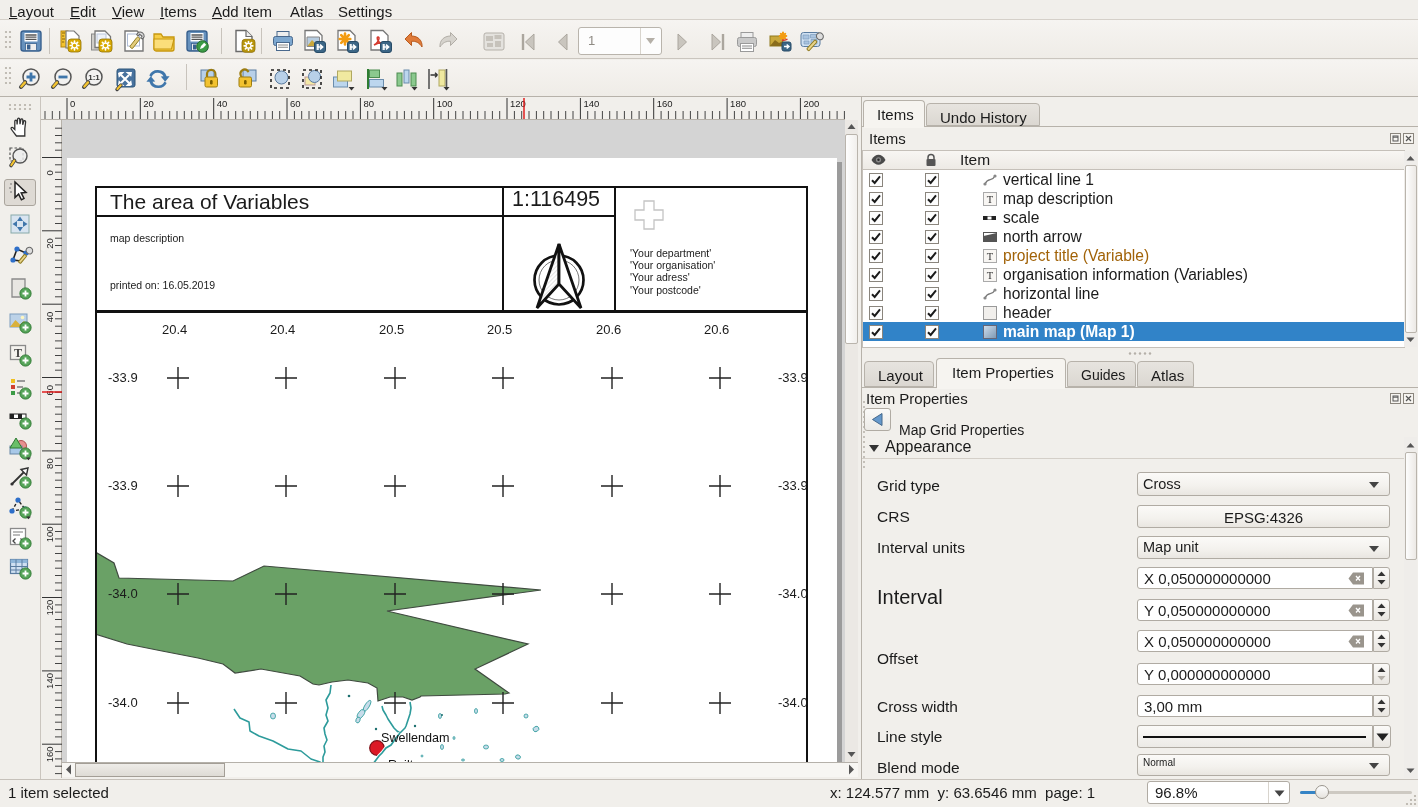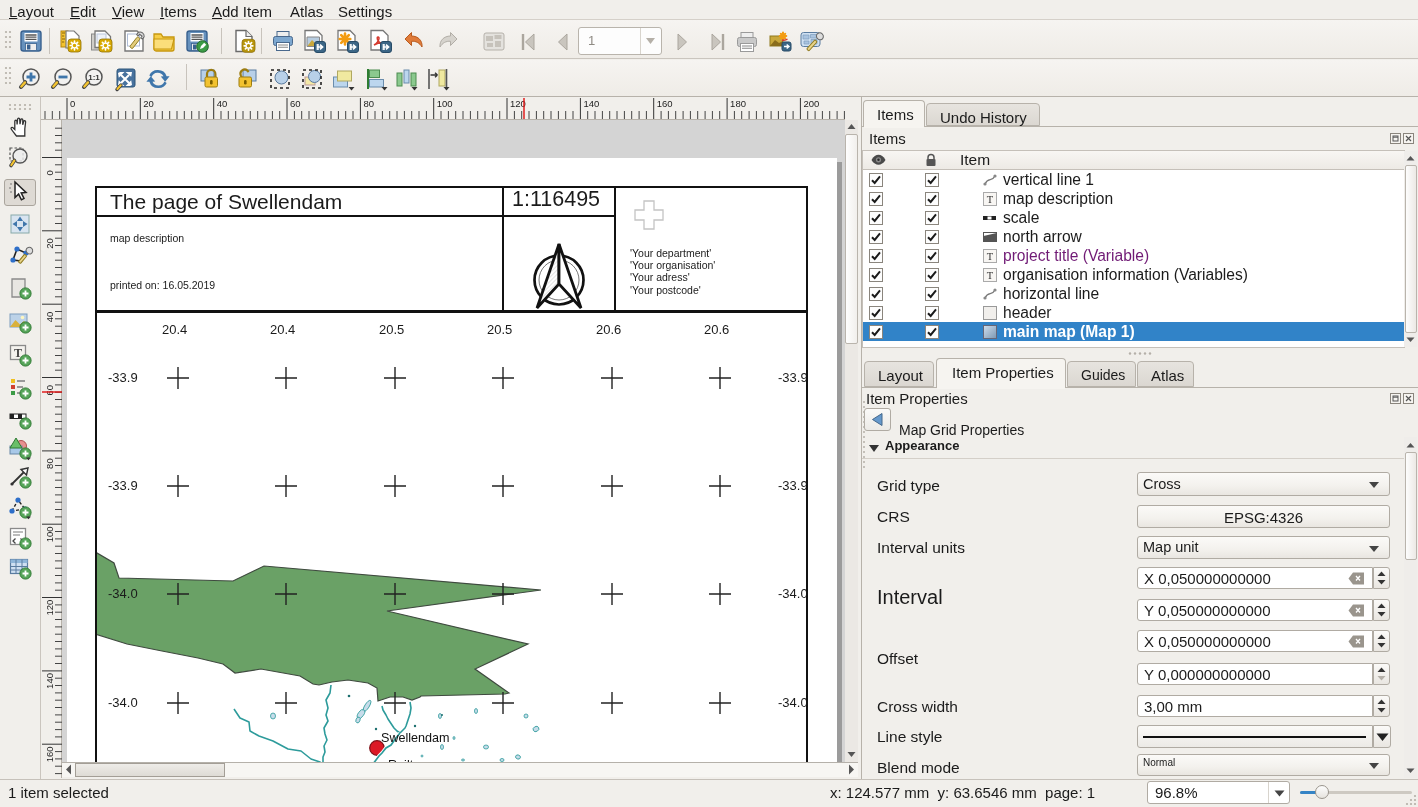--- a/index.html
+++ b/index.html
@@ -686,21 +686,21 @@
     <path d="M55 773.6h7" stroke="#444" stroke-width="1"></path>
     <path d="M42 392h20" stroke="#e01010" stroke-width="1.4"></path>
   </svg>
 <div class="abs" style="left:62px;top:120px;width:783px;height:642px;background:#d4d4d4;overflow:hidden">
 <div class="abs" style="left:775px;top:42px;width:5px;height:900px;background:#9b9b9b"></div>
 <div class="abs" style="left:5px;top:38px;width:770px;height:900px;background:#fff"></div>
 <div class="abs" style="left:33px;top:66px;width:713px;height:126px;border:2px solid #111"></div>
 <div class="abs" style="left:33px;top:95px;width:519px;height:2px;background:#111"></div>
 <div class="abs" style="left:440px;top:66px;width:2px;height:126px;background:#111"></div>
 <div class="abs" style="left:552px;top:66px;width:2px;height:126px;background:#111"></div>
-<div class="txt" style="left:48px;top:70px;font-size:21px">The page of Swellendam</div>
+<div class="txt" style="left:48px;top:70px;font-size:21px">The area of Variables</div>
 <div class="txt" style="left:450px;top:67px;font-size:21.5px">1:116495</div>
 <div class="txt" style="left:48px;top:112px;font-size:10.5px">map description</div>
 <div class="txt" style="left:48px;top:159px;font-size:10.5px">printed on: 16.05.2019</div>
 <div class="txt" style="left:568px;top:127px;font-size:10.5px;line-height:12.2px">'Your department'<br>'Your organisation'<br>'Your adress'<br>'Your postcode'</div>
 <svg class="abs" style="left:572px;top:80px" width="30" height="30">
       <path d="M10 1h10v9h9v10h-9v9H10v-9H1V10h9z" fill="#fff" stroke="#c4c4c4" stroke-width="1.3"></path>
     </svg>
 <svg class="abs" style="left:465px;top:120px" width="64" height="72" viewBox="0 0 64 72">
 <defs>
         <pattern id="hatch" width="3" height="3" patternUnits="userSpaceOnUse" patternTransform="rotate(45)">
@@ -896,21 +896,21 @@
     <path d="M3 7.2 5.7 10 11 3.4" fill="none" stroke="#1a1a1a" stroke-width="2"></path>
   </svg>
 <svg class="abs" style="left:925px;top:248.5px" width="14" height="14">
     <rect x="0.5" y="0.5" width="13" height="13" fill="#fdfdfd" stroke="#8a857d"></rect>
     <path d="M3 7.2 5.7 10 11 3.4" fill="none" stroke="#1a1a1a" stroke-width="2"></path>
   </svg>
 <svg class="abs" style="left:983px;top:248.5px" width="14" height="14">
     <rect x="0.5" y="0.5" width="13" height="13" fill="#f8f6f3" stroke="#aaa"></rect>
     <text x="7" y="11" font-size="10.5" text-anchor="middle" fill="#333" font-family="Liberation Serif">T</text>
   </svg>
-<div class="txt" style="left:1003px;top:246.5px;font-size:15.6px;color:#701a75">project title (Variable)</div>
+<div class="txt" style="left:1003px;top:246.5px;font-size:15.6px;color:#a16207">project title (Variable)</div>
 <svg class="abs" style="left:869px;top:267.5px" width="14" height="14">
     <rect x="0.5" y="0.5" width="13" height="13" fill="#fdfdfd" stroke="#8a857d"></rect>
     <path d="M3 7.2 5.7 10 11 3.4" fill="none" stroke="#1a1a1a" stroke-width="2"></path>
   </svg>
 <svg class="abs" style="left:925px;top:267.5px" width="14" height="14">
     <rect x="0.5" y="0.5" width="13" height="13" fill="#fdfdfd" stroke="#8a857d"></rect>
     <path d="M3 7.2 5.7 10 11 3.4" fill="none" stroke="#1a1a1a" stroke-width="2"></path>
   </svg>
 <svg class="abs" style="left:983px;top:267.5px" width="14" height="14">
     <rect x="0.5" y="0.5" width="13" height="13" fill="#f8f6f3" stroke="#aaa"></rect>
@@ -1018,21 +1018,21 @@
       <circle cx="2" cy="47" r="1" height="1"></circle>
       <circle cx="2" cy="52" r="1" height="1"></circle>
       <circle cx="2" cy="57" r="1" height="1"></circle>
       <circle cx="2" cy="62" r="1" height="1"></circle>
       <circle cx="2" cy="67" r="1" height="1"></circle>
     </g>
   </svg>
 <svg class="abs" style="left:868px;top:443px" width="12" height="10">
     <path d="M1 2h10L6 9z" fill="#333"></path>
   </svg>
-<div class="txt" style="left:885px;top:438px;font-size:13px;font-weight:bold">Appearance</div>
+<div class="txt" style="left:885px;top:438px;font-size:16px;font-weight:normal">Appearance</div>
 <div class="abs" style="left:862px;top:458px;width:542px;height:1px;background:#d4cfc8"></div>
 <div class="txt" style="left:877px;top:477px;font-size:15.5px">Grid type</div>
 <div class="abs" style="left:1137px;top:472px;width:253px;height:24px;background:linear-gradient(#fbfaf8,#f3f1ed 60%,#e9e6e1);border:1px solid #b0aba3;border-radius:3px"></div>
 <div class="txt" style="left:1143px;top:475.5px;font-size:14.5px">Cross</div>
 <svg class="abs" style="left:1368px;top:481.0px" width="12" height="8">
     <path d="M1 1h10L6 7z" fill="#444"></path>
   </svg>
 <div class="txt" style="left:877px;top:508px;font-size:15.5px">CRS</div>
 <div class="abs" style="left:1137px;top:505px;width:253px;height:23px;background:linear-gradient(#fbfaf8,#f3f1ed 60%,#e9e6e1);border:1px solid #b0aba3;border-radius:3px"></div>
 <div class="txt" style="left:1137px;top:508.5px;width:253px;text-align:center;font-size:15px">EPSG:4326</div>

